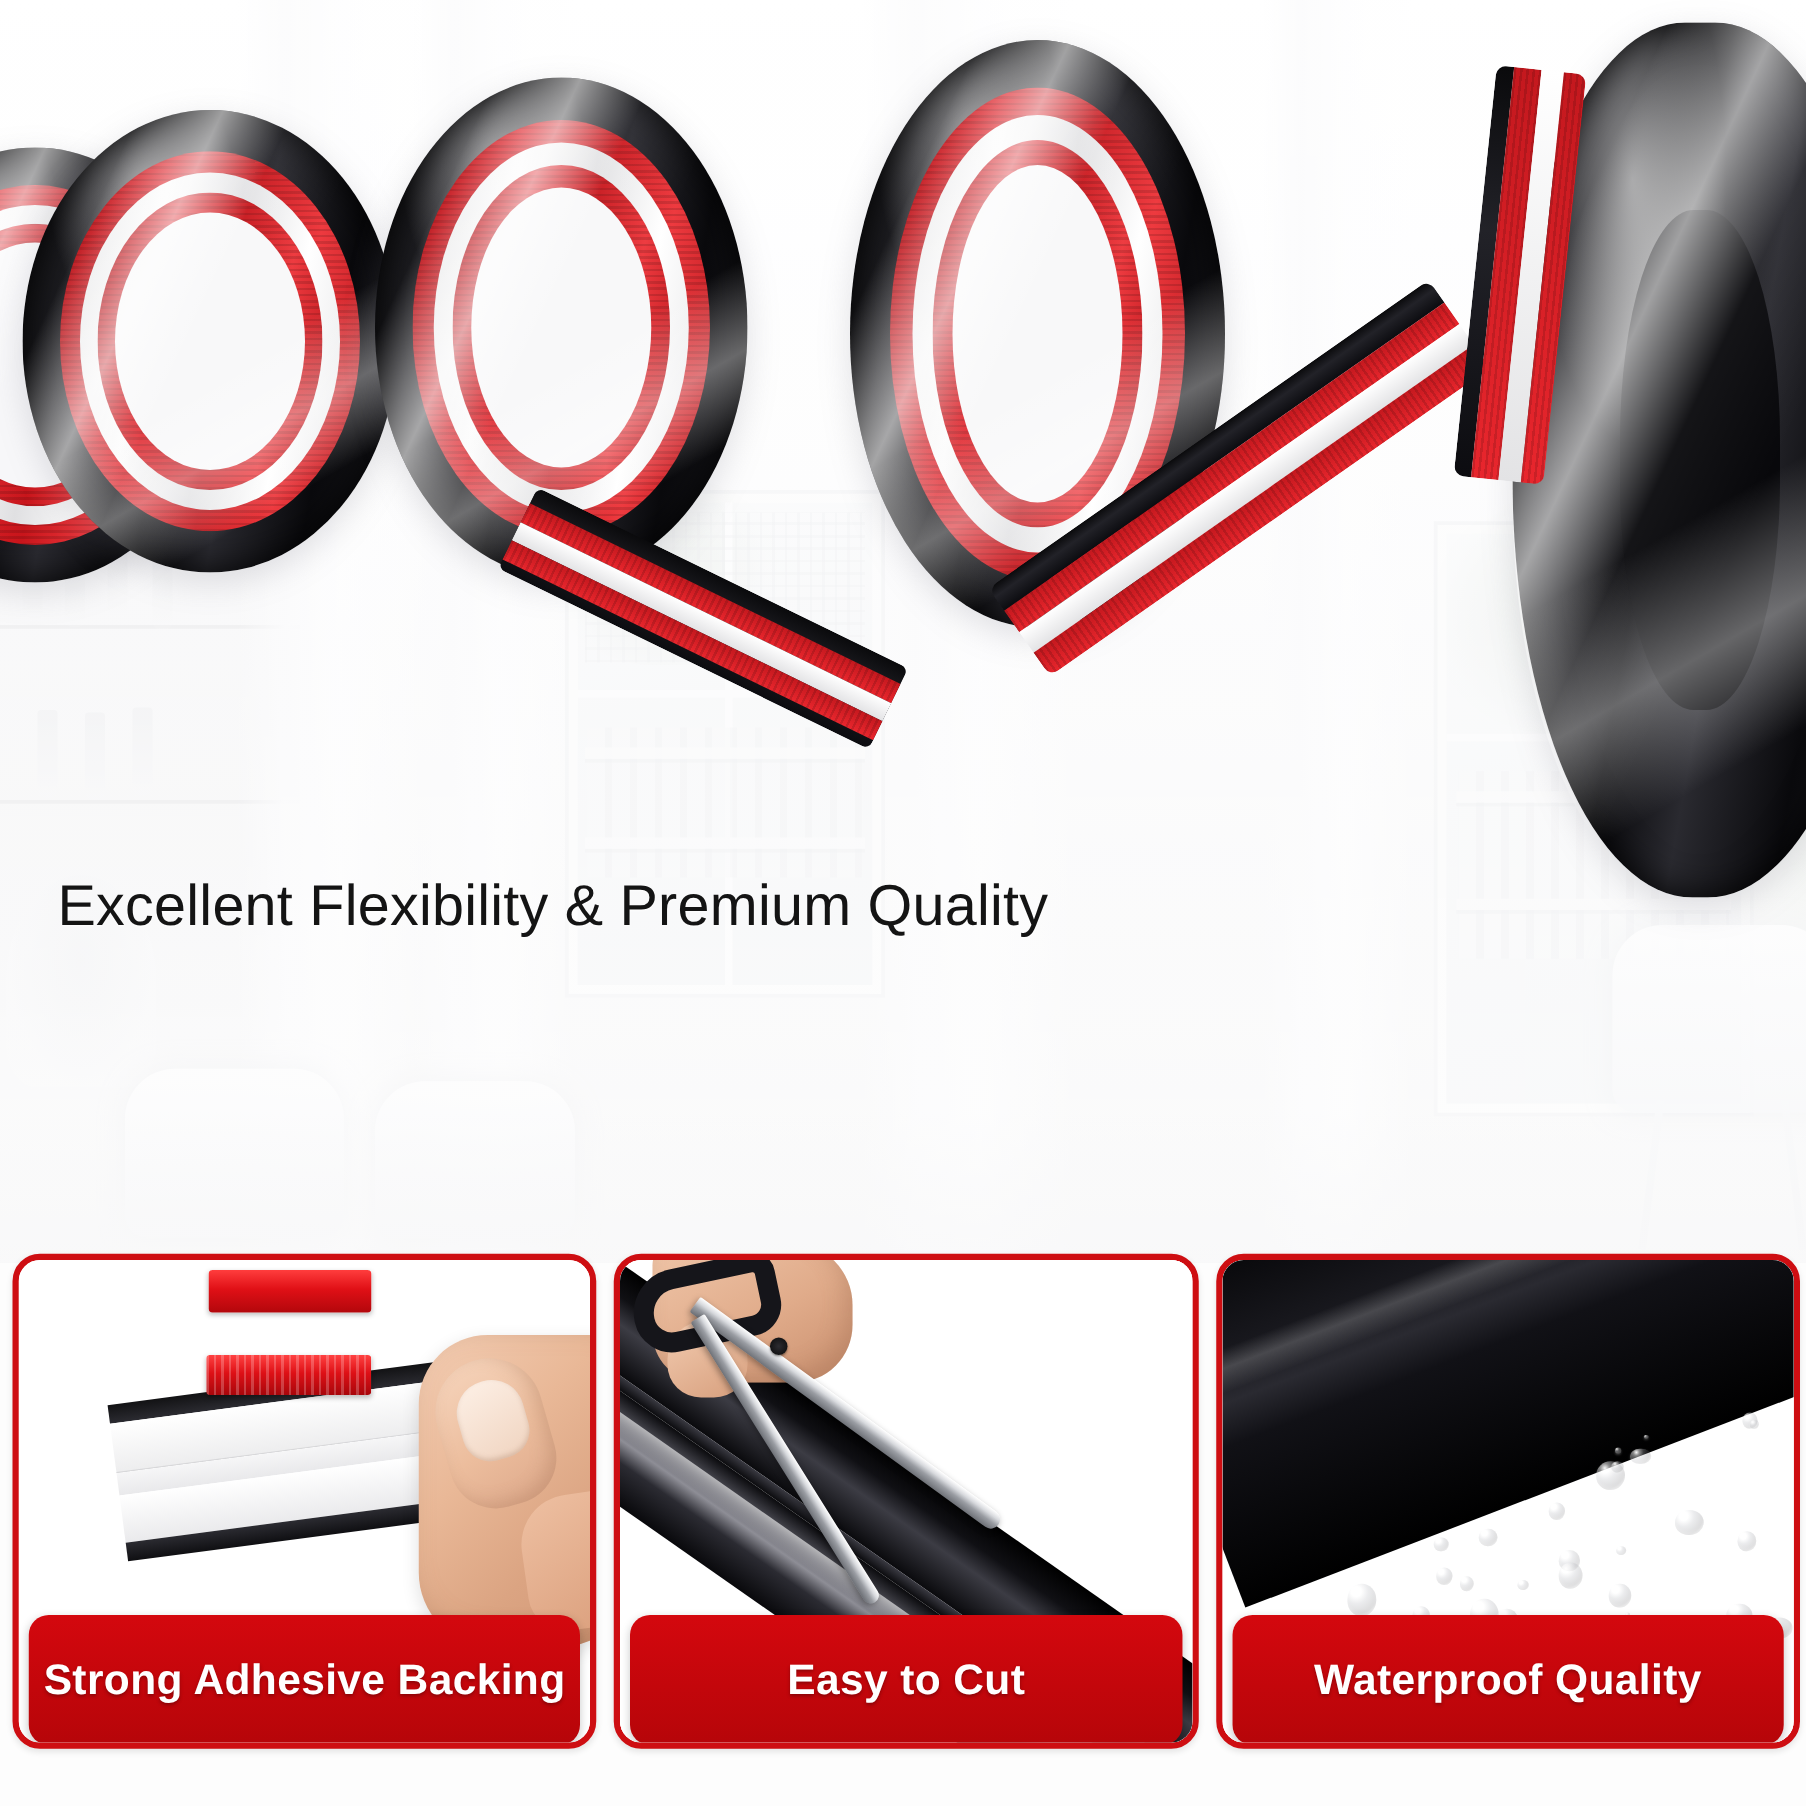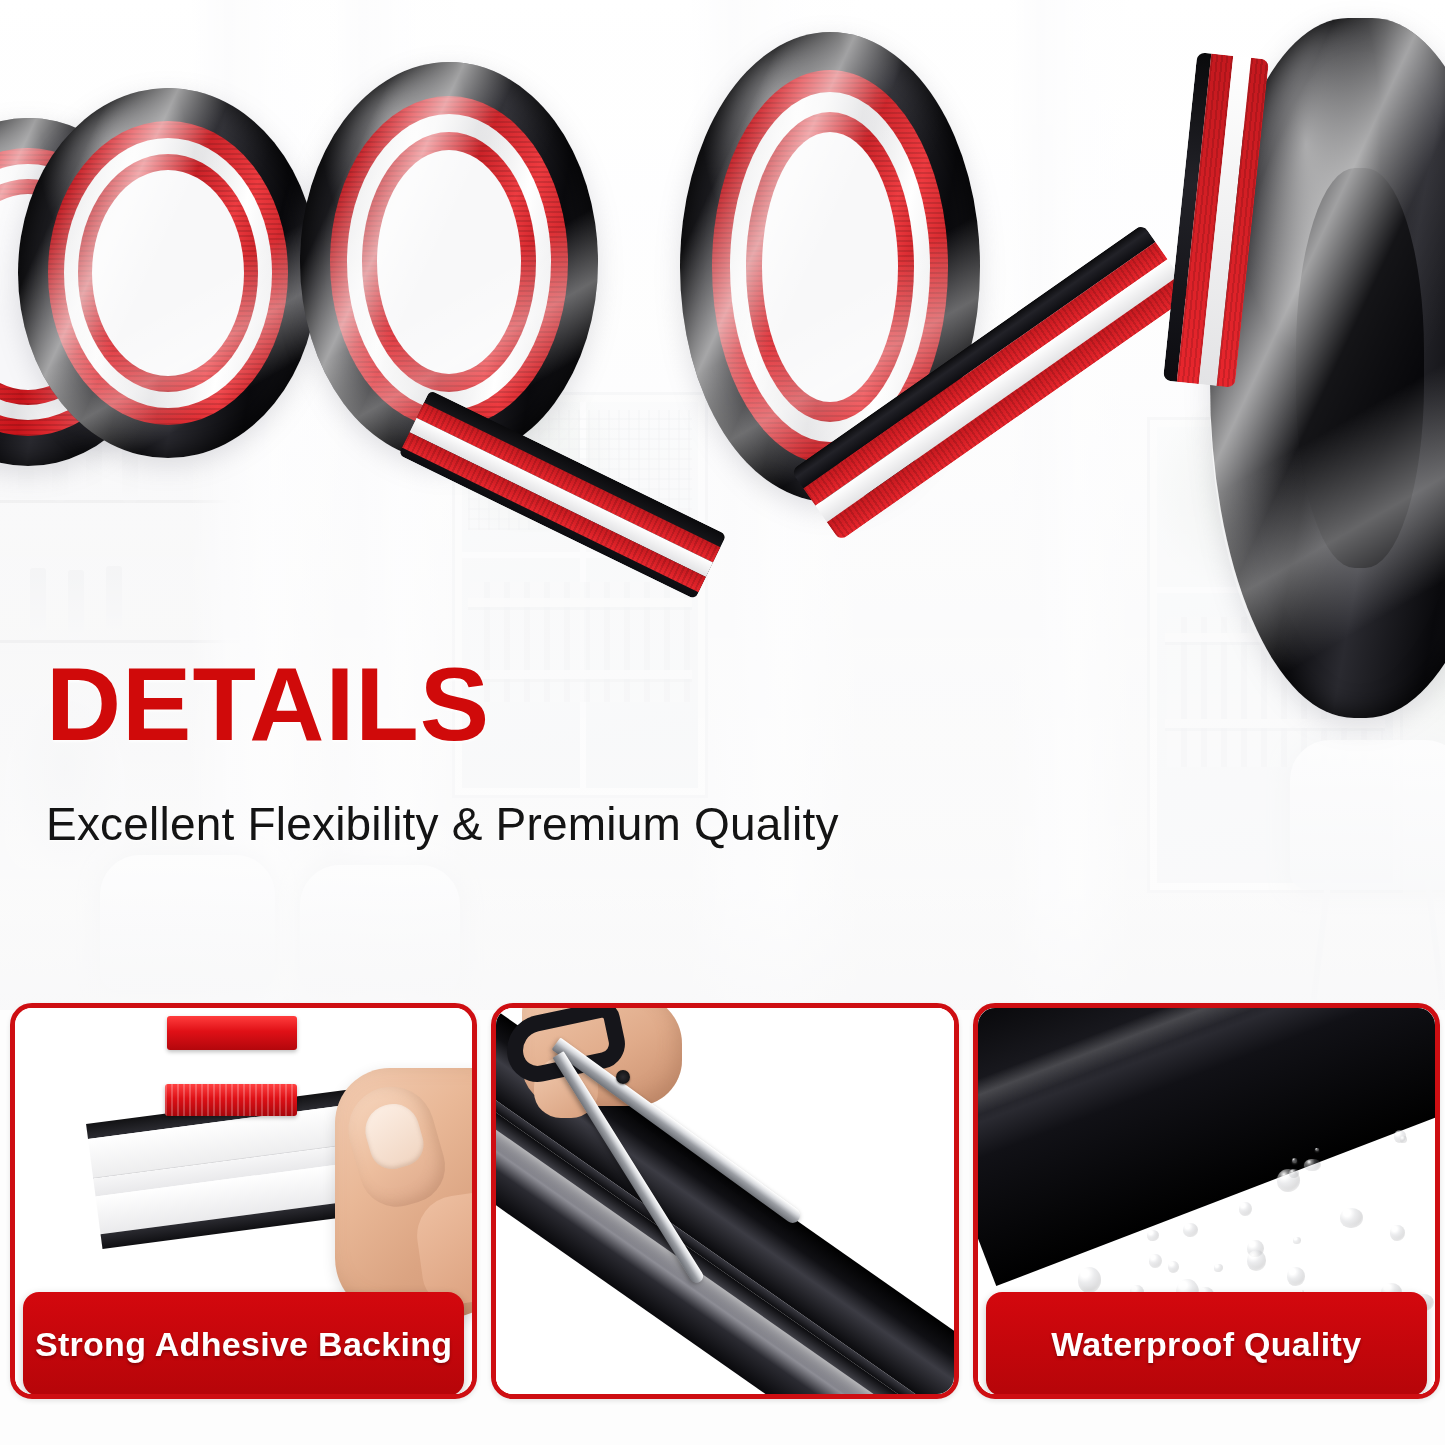--- a/index.html
+++ b/index.html
@@ -479,21 +479,20 @@
       <div class="strap-black" style="width:14px; right:auto;"></div>
       <div class="strap-red" style="left:14px; width:22px; top:0; bottom:0;"></div>
       <div class="strap-white" style="left:36px; width:18px; top:0; bottom:0;"></div>
       <div class="strap-red" style="left:54px; width:18px; top:0; bottom:0;"></div>
     </div>
 
   </div>
 
   <div class="headline-wrap">
     <div class="headline">
-      <span class="l2">DETAILS</span>
     </div>
     <div class="subhead">Excellent Flexibility &amp; Premium Quality</div>
   </div>
 
   <div class="features">
 
     <div class="feature">
       <div class="photo">
         <div class="p1-tape">
           <div class="p1-layer p1-black-top"></div>
@@ -521,20 +520,21 @@
           <div class="p2-trim-c"></div>
           <div class="p2-trim-shine"></div>
         </div>
         <div class="p2-hand"></div>
         <div class="p2-knuckle"></div>
         <div class="p2-handle"></div>
         <div class="p2-blade-1"></div>
         <div class="p2-blade-2"></div>
         <div class="p2-pivot"></div>
       </div>
+      <div class="caption">Easy to Cut</div>
     </div>
 
     <div class="feature">
       <div class="photo">
         <div class="p3-bg"></div>
         <div class="p3-band">
           <div class="p3-band-shine"></div>
         </div>
         <div id="droplet-layer">
             <div class="drop" style="width: 4px; height: 3.4px; left: 337.4px; top: 140.1px;"></div>

